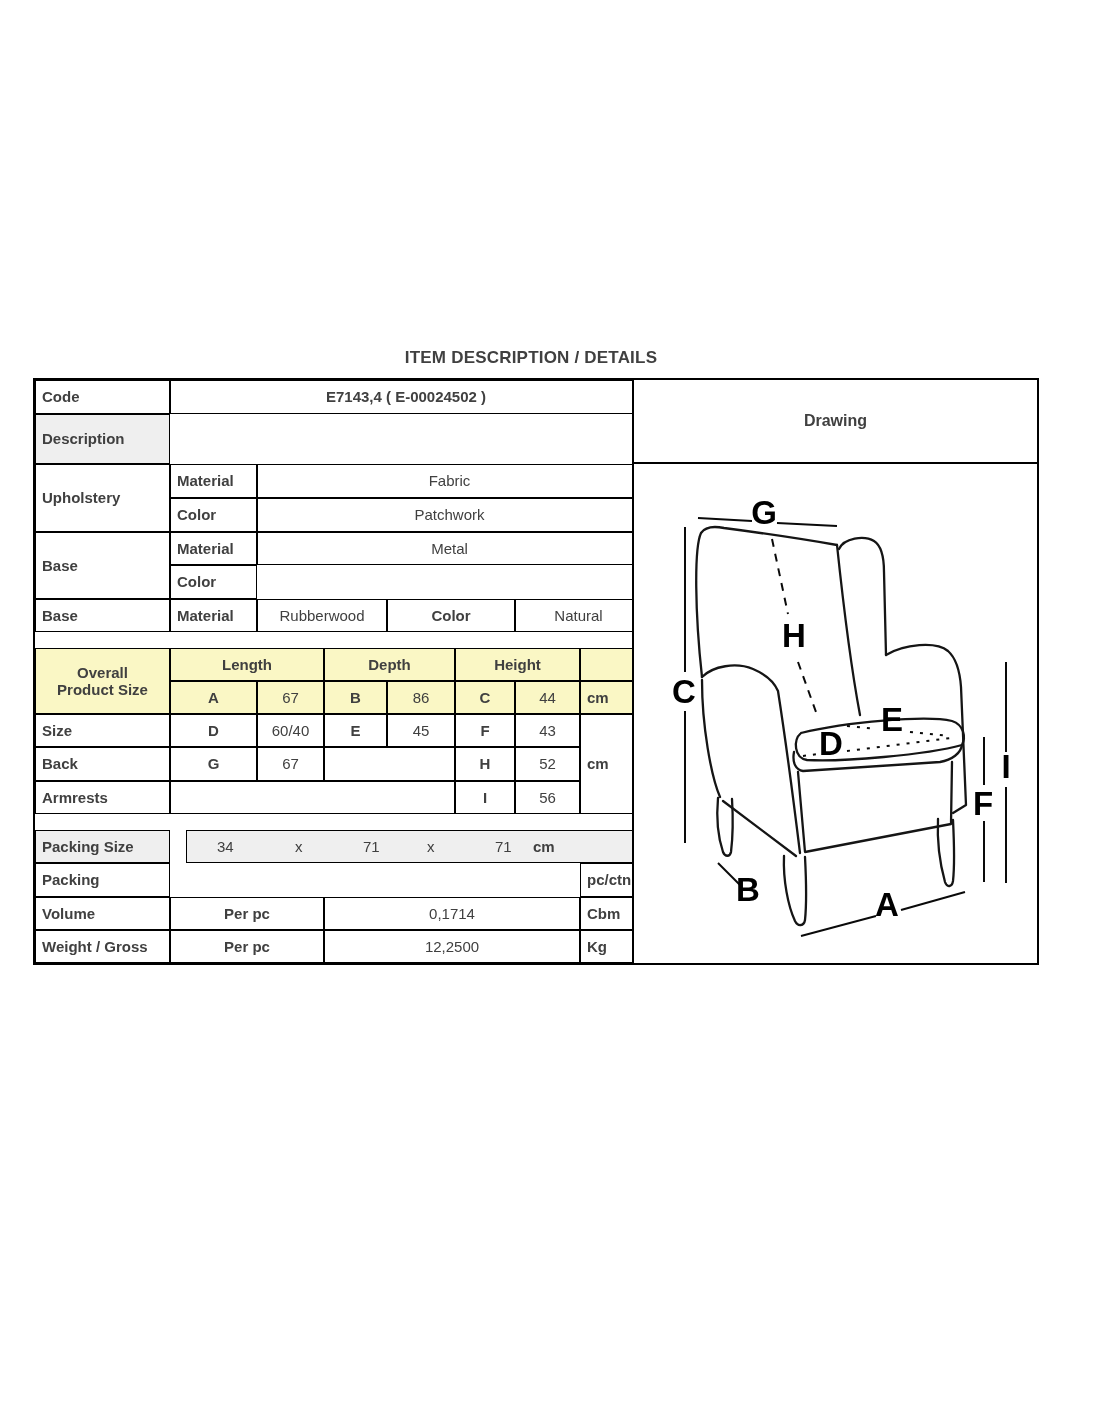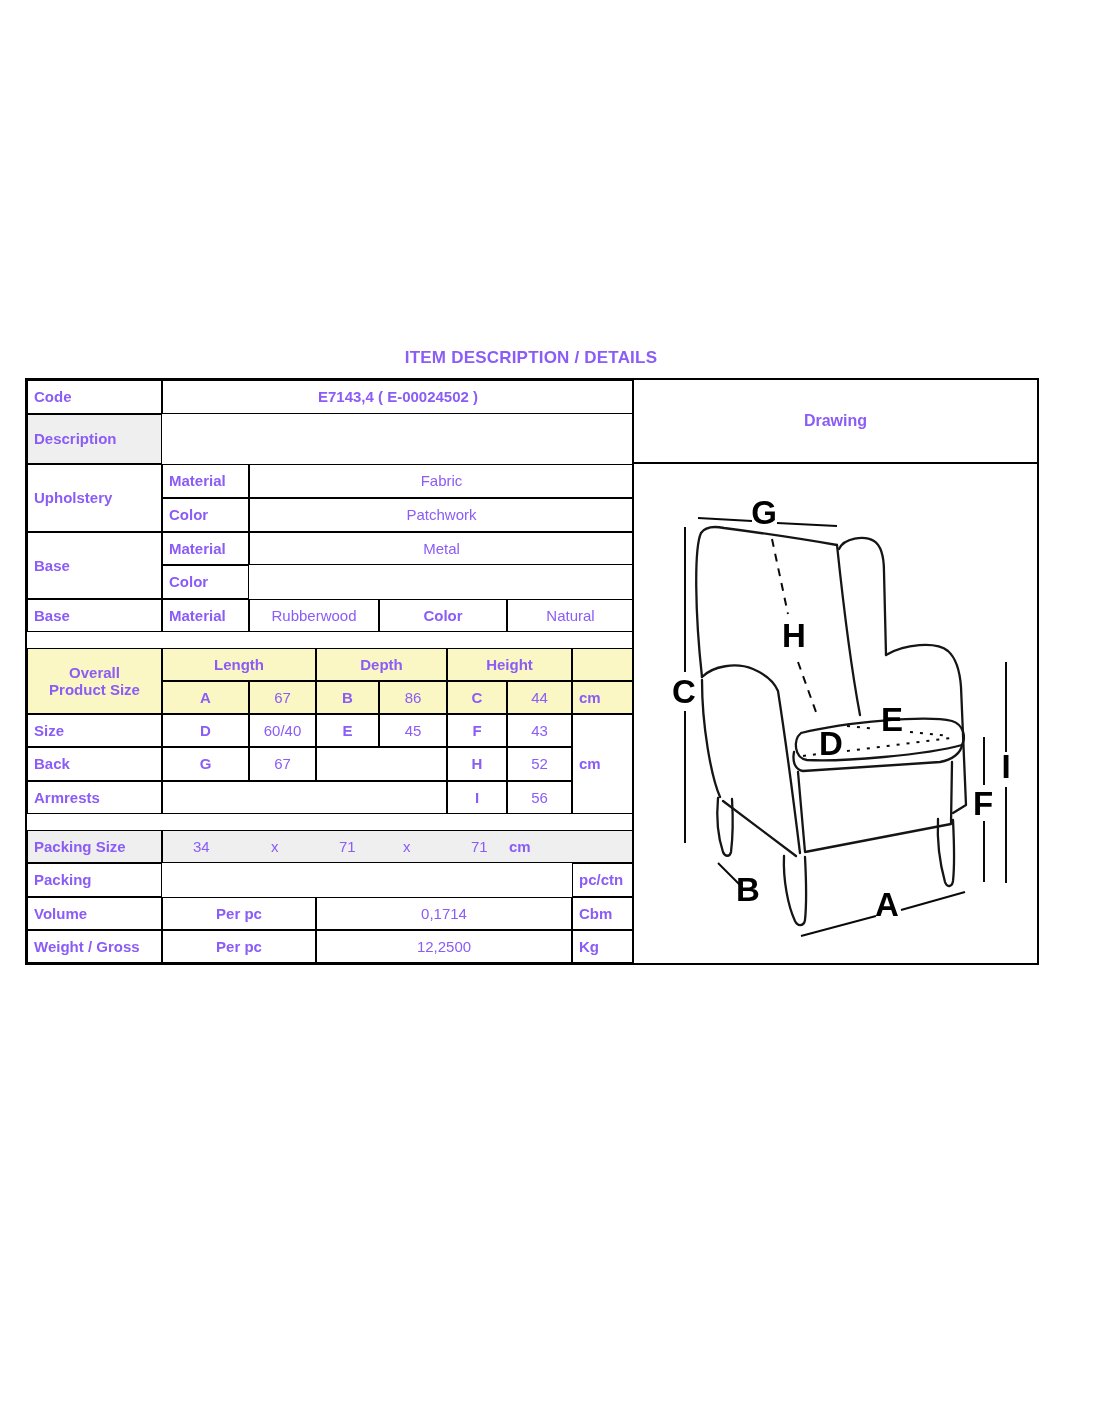--- a/index.html
+++ b/index.html
@@ -7,48 +7,48 @@
     --gray:#efefef;
     --ink:#000000;
   }
   *{margin:0;box-sizing:content-box;}
   html,body{background:#ffffff;}
   .page{
     position:relative;
     width:968px;height:1422px;
     background:#ffffff;
     font-family:"Liberation Sans", sans-serif;
-    color:#8b5cf6;
+    color:#404040;
     border-radius:29px;
   }
   .doc-title{
     position:absolute;left:25px;top:348px;width:1012px;
     text-align:center;font-weight:bold;font-size:17px;letter-spacing:.2px;
   }
   .main-grid{
-    position:absolute;left:25px;top:378px;
+    position:absolute;left:33px;top:378px;
     display:grid;
     grid-template-columns:135px 87px 67px 63px 68px 60px 65px 62px;
     grid-template-rows:34px 50px 34px 34px 33px 34px 33px 16px 33px 33px 33px 34px 33px 16px 33px 34px 33px 33px;
     border:2px solid var(--ink);
     background:#fff;
   }
   .c{
     border:1px solid var(--ink);
     display:flex;align-items:center;
     padding:1px 6px;font-size:15px;line-height:1.15;
     background:#fff;overflow:hidden;white-space:nowrap;
   }
   .b{font-weight:bold;}
   .ctr{justify-content:center;text-align:center;padding:1px 2px;}
   .col{flex-direction:column;justify-content:center;white-space:normal;}
   .ylw{background:var(--yellow);}
   .gray{background:var(--gray);}
   .gap{border:none;background:#fff;}
-  .rel{position:relative;}
+  .rel{position:relative;margin-left:16px;}
   .ps{position:absolute;top:0;height:100%;display:flex;align-items:center;font-size:15px;}
   .drawing-col{
     position:absolute;left:632px;top:378px;width:403px;height:583px;
     border:2px solid var(--ink);background:#fff;
   }
   .drawing-header{
     height:82px;border-bottom:2px solid var(--ink);
     display:flex;align-items:center;justify-content:center;
     font-weight:bold;font-size:16px;
   }

